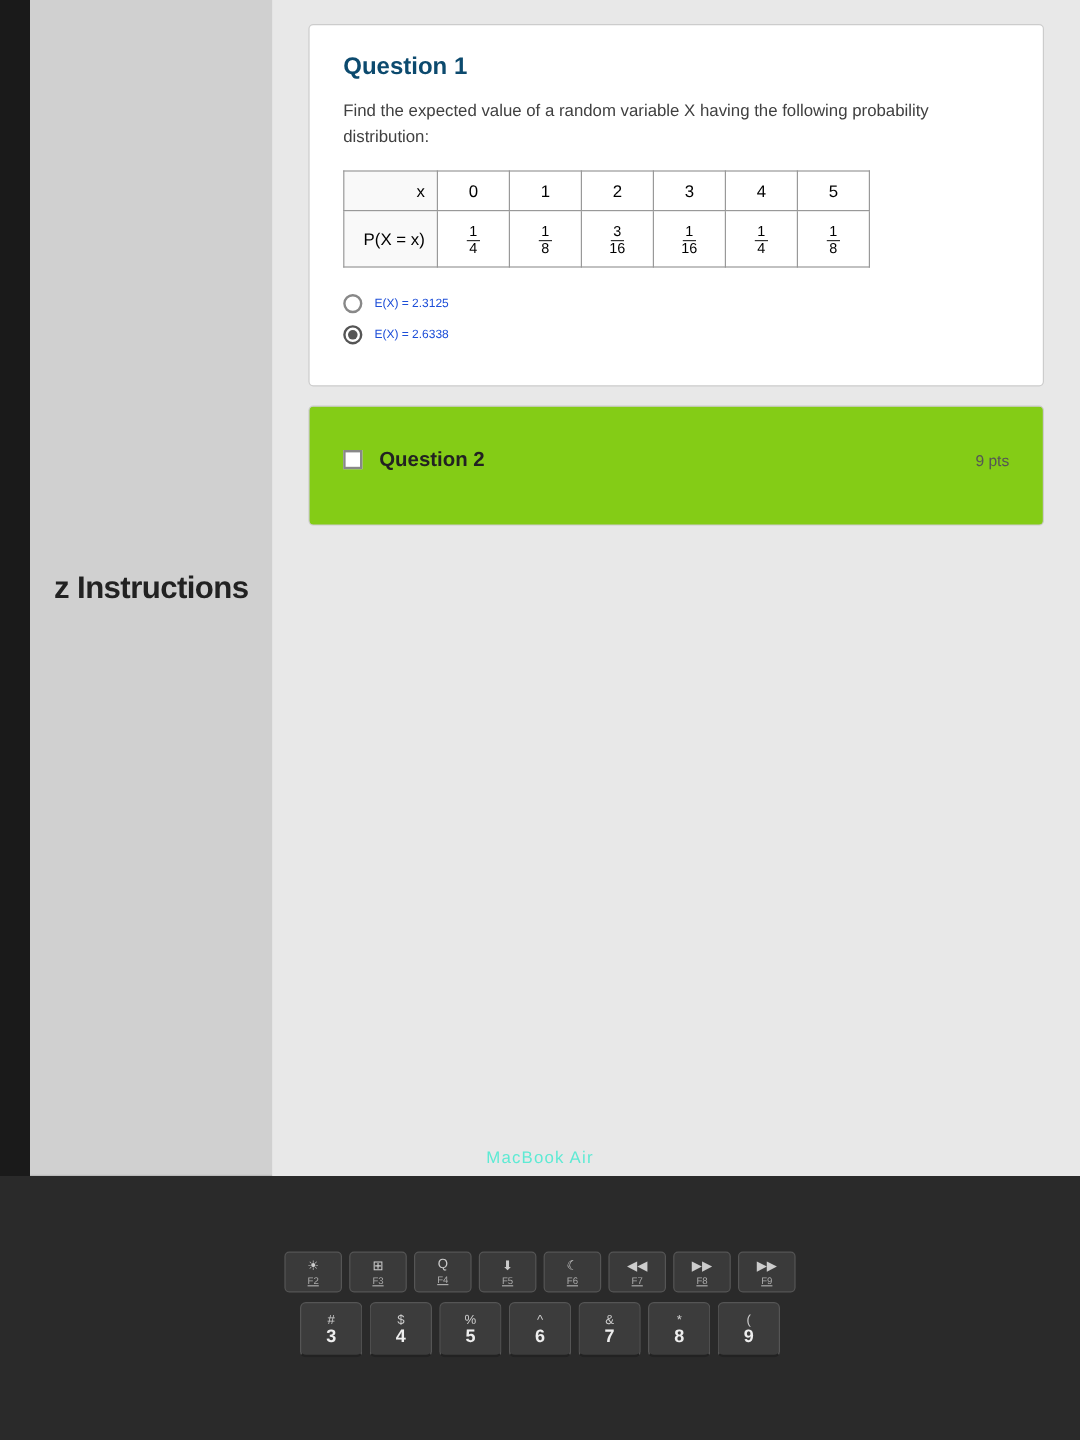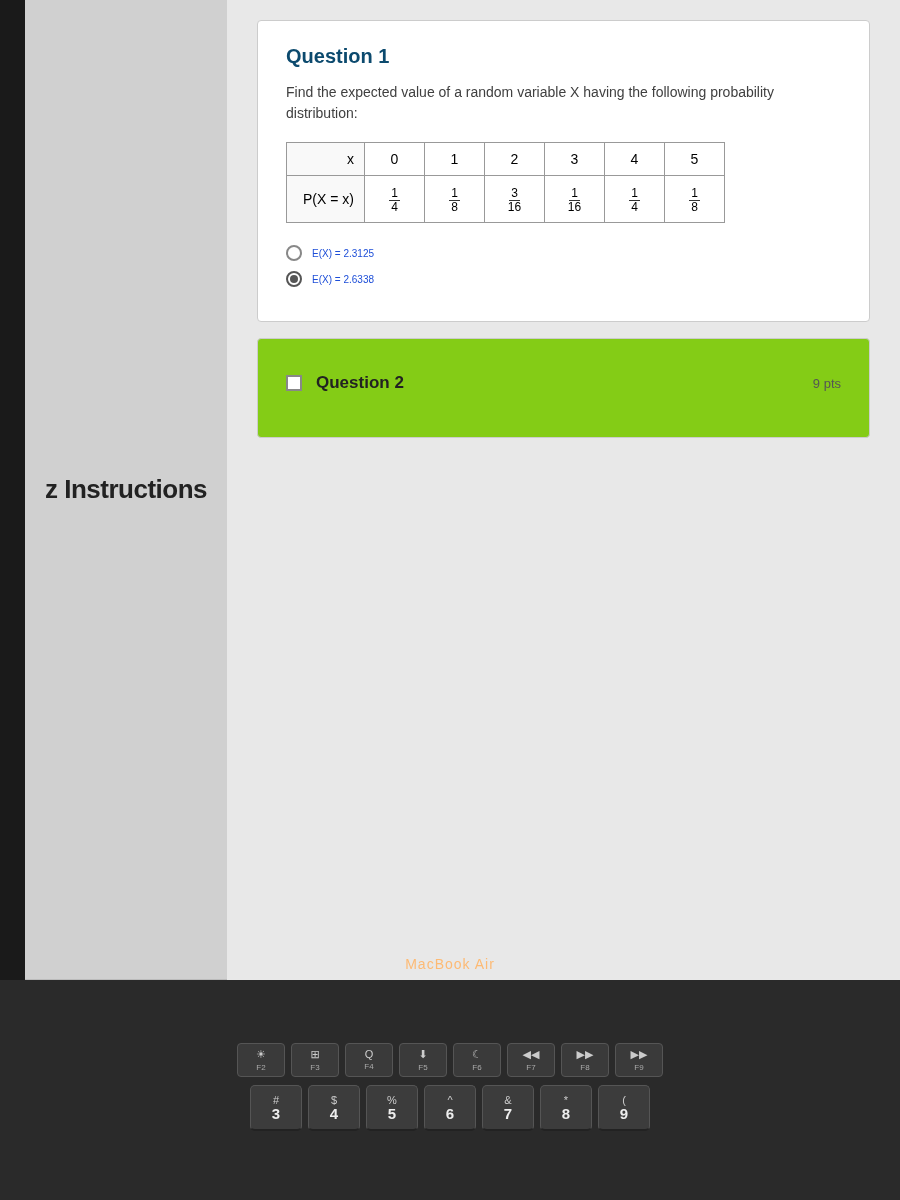--- a/index.html
+++ b/index.html
@@ -200,21 +200,21 @@
       line-height: 1.5;
     }
 
     
     .macbook-label {
       position: absolute;
       bottom: 228px;
       left: 50%;
       transform: translateX(-50%);
       font-size: 14px;
-      color: #fdba74;
+      color: #5eead4;
       letter-spacing: 1px;
     }
 
     
     .keyboard-area {
       position: absolute;
       bottom: 0;
       left: 0;
       right: 0;
       height: 220px;
@@ -250,20 +250,21 @@
       gap: 2px;
     }
 
     .fn-key .fn-icon {
       font-size: 11px;
     }
 
     .fn-key .fn-label {
       font-size: 8px;
       color: #aaa;
+      text-decoration: underline;
     }
 
     
     .num-row {
       display: flex;
       gap: 6px;
       width: 100%;
       justify-content: center;
       margin-bottom: 6px;
     }

